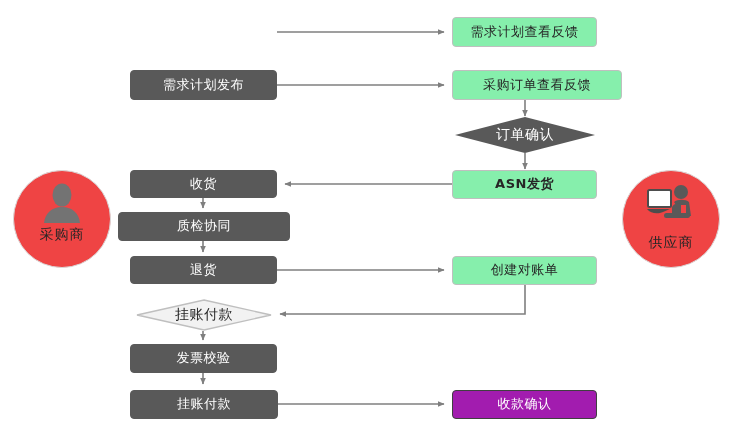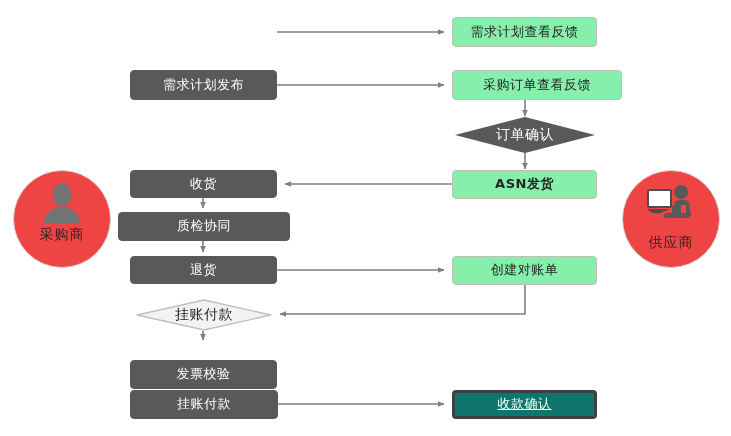--- a/index.html
+++ b/index.html
@@ -38,25 +38,24 @@
     white-space: nowrap;
     z-index: 2;
   }
   .node-dark {
     background: #595959;
     color: #ffffff;
     border-radius: 4px;
     border: 1px solid #595959;
   }
   .node-muted {
-    background: #0f766e;
+    background: #a21caf;
     color: #ffffff;
     border-radius: 4px;
-    border: 3px solid #404040;
-    text-decoration: underline;
+    border: 1px solid #404040;
   }
   .node-light {
     background: #86efac;
     color: #262626;
     border-radius: 4px;
     border: 1px solid #bfbfbf;
   }
   .diamond {
     position: absolute;
     display: flex;
@@ -194,21 +193,21 @@
     <span>退货</span>
   </div>
 
   <div class="diamond diamond-light" style="left:136px; top:299px; width:136px; height:32px;">
     <svg class="dia-shape" viewBox="0 0 136 32" preserveAspectRatio="none">
       <polygon points="68,1 135,16 68,31 1,16" fill="#f2f2f2" stroke="#bfbfbf" stroke-width="1.4"></polygon>
     </svg>
     <span class="dia-label">挂账付款</span>
   </div>
 
-  <div class="node node-dark" style="left:130px; top:360px; width:147px; height:29px;font-family:Liberation Serif, serif;">
+  <div class="node node-dark" style="left:130px; top:344px; width:147px; height:29px;font-family:Liberation Serif, serif;">
     <span>发票校验</span>
   </div>
 
   <div class="node node-dark" style="left:130px; top:390px; width:148px; height:29px;">
     <span>挂账付款</span>
   </div>
 
   <div class="node node-light" style="left:452px; top:17px; width:145px; height:30px;">
     <span>需求计划查看反馈</span>
   </div>

